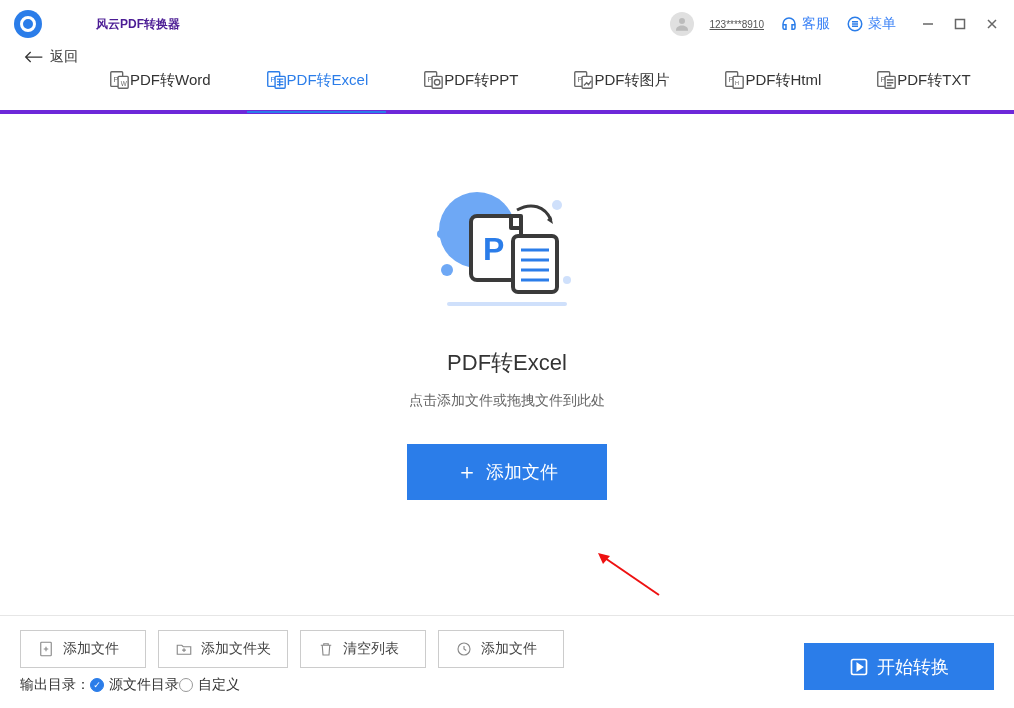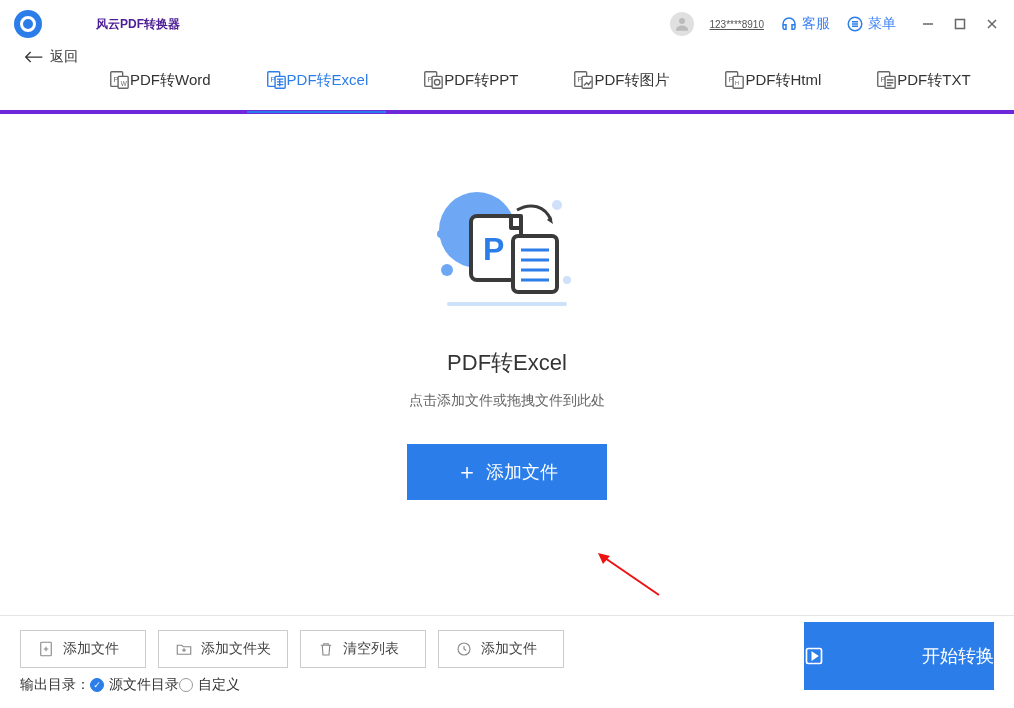--- a/index.html
+++ b/index.html
@@ -37,21 +37,21 @@
 
 
 .footer { position: absolute; bottom: 0; left: 0; right: 0; padding: 14px 20px 14px 20px; border-top: 1px solid #e6e6e6; }
 .footer-row1 { display: flex; gap: 12px; }
 .footer-btn { border: 1px solid #ccc; background: #fff; height: 38px; padding: 0 16px; display: flex; align-items: center; gap: 8px; font-size: 14px; color: #444; cursor: pointer; min-width: 126px; }
 .footer-row2 { display: flex; align-items: center; margin-top: 8px; font-size: 14px; color: #333; }
 .radio { display: flex; align-items: center; gap: 5px; cursor: pointer; }
 .radio-dot { width: 14px; height: 14px; border-radius: 50%; border: 1px solid #999; display: inline-flex; align-items: center; justify-content: center; }
 .radio.sel .radio-dot { border-color: #2b7de9; background: #2b7de9; }
 .radio.sel .radio-dot::after { content: "✓"; color: #fff; font-size: 9px; }
-.start-btn { position: absolute; right: 20px; bottom: 18px; width: 190px; height: 68px; background: #2b7de9; color: #fff; display: flex; align-items: center; justify-content: space-between; gap: 8px; font-size: 18px; cursor: pointer; }
+.start-btn { position: absolute; right: 20px; bottom: 18px; width: 190px; height: 47px; background: #2b7de9; color: #fff; display: flex; align-items: center; justify-content: center; gap: 8px; font-size: 18px; cursor: pointer; }
 </style>
 </head>
 <body>
 
 <div class="titlebar">
   <div class="logo">
       <div class="logo-inner"></div>
     </div>
   <div class="app-title">风云PDF转换器</div>
   <div class="titlebar-right">

